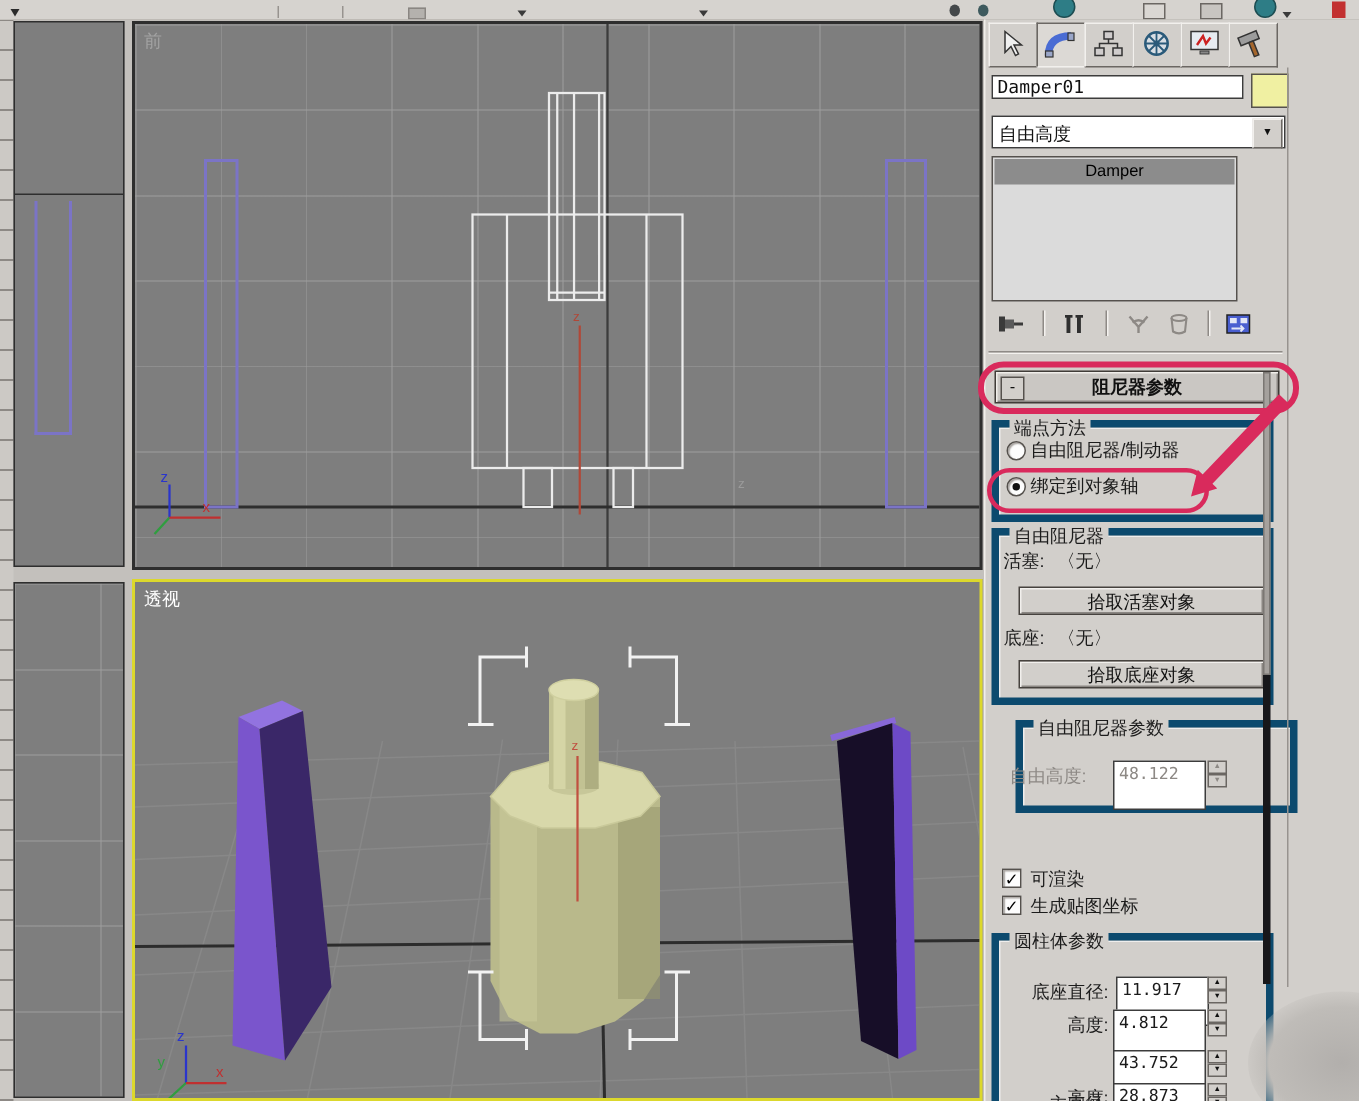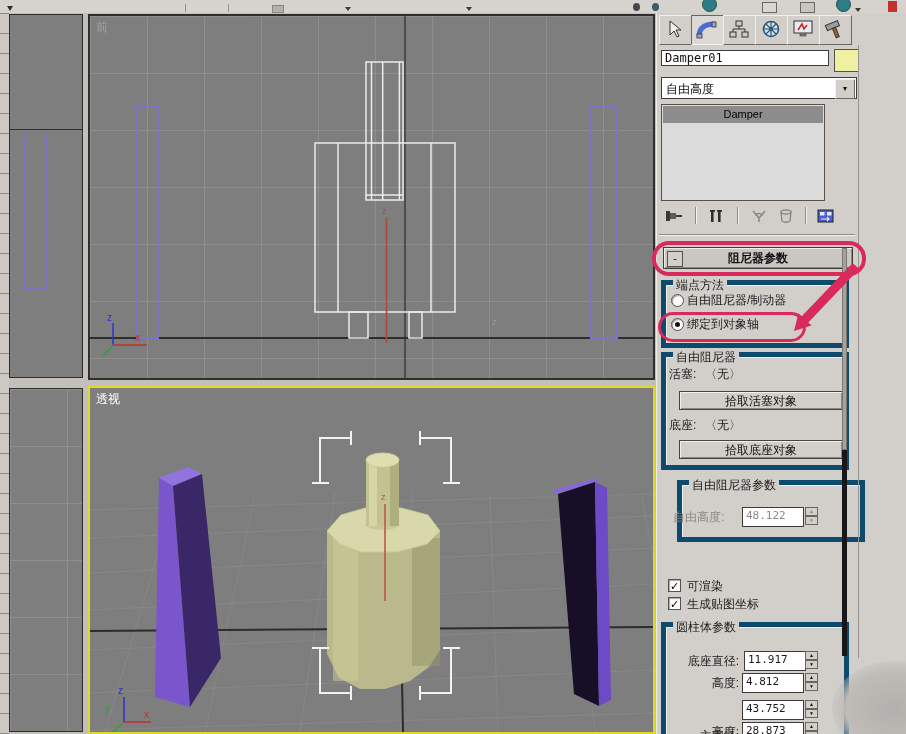--- a/index.html
+++ b/index.html
@@ -54,21 +54,21 @@
   .gtitle{position:absolute;top:-8px;left:7px;background:#d2cfcb;padding:0 3px;font-size:12px;color:#1c1c1c;white-space:nowrap;}
   .lbl{position:absolute;font-size:12px;color:#1c1c1c;white-space:nowrap;}
   .lbl.dim{color:#8d8985;}
   .rlbl{text-align:right;width:74px;left:8px;}
   .radio{position:absolute;width:11px;height:11px;border-radius:50%;background:#fdfdfd;border:1px solid #55514d;box-shadow:inset 1px 1px 1px #a9a5a1;}
   .radio.sel::after{content:"";position:absolute;left:3px;top:3px;width:5px;height:5px;border-radius:50%;background:#111;}
   .check{position:absolute;width:13px;height:13px;background:#fdfdfd;border:1px solid #55514d;box-shadow:inset 1px 1px 1px #a9a5a1;
        font:bold 11px/13px "DejaVu Sans",sans-serif;text-align:center;color:#000;box-sizing:border-box;}
   .btn{position:absolute;background:#d2cfcb;border:1px solid #46423e;box-shadow:inset 1px 1px 0 #f2f0ed,inset -1px -1px 0 #8b8783;
        font-size:12px;text-align:center;color:#111;box-sizing:border-box;}
-  .field{position:absolute;width:62px;height:20px;background:#fff;border:1px solid #3c3c3c;
+  .field{position:absolute;width:62px;height:33px;background:#fff;border:1px solid #3c3c3c;
        font:11px/16px "DejaVu Sans Mono",monospace;color:#1a1a1a;padding-left:3px;box-sizing:border-box;}
   .field.dim{color:#8d8985;}
   .spin{position:absolute;width:13px;height:18px;display:flex;flex-direction:column;}
   .spin span{flex:1;background:#d2cfcb;border:1px solid #6a6662;font-size:5px;line-height:7px;text-align:center;color:#111;}
   .spin.dim span{color:#8d8985;}
   .scroll-thumb{position:absolute;left:185px;top:235px;width:5px;height:202px;background:#a5a19d;border:1px solid #7b7773;box-sizing:border-box;}
   .scroll-track{position:absolute;left:185px;top:437px;width:5px;height:206px;background:#17171a;}
   .pane-divider{position:absolute;left:201px;top:32px;width:1px;height:613px;background:#97938f;}
   .blob{position:absolute;left:175px;top:648px;width:125px;height:95px;border-radius:50%;z-index:5;
        background:radial-gradient(ellipse at center,#b2afac 0%,#bfbcb8 55%,rgba(210,207,203,0) 78%);}

